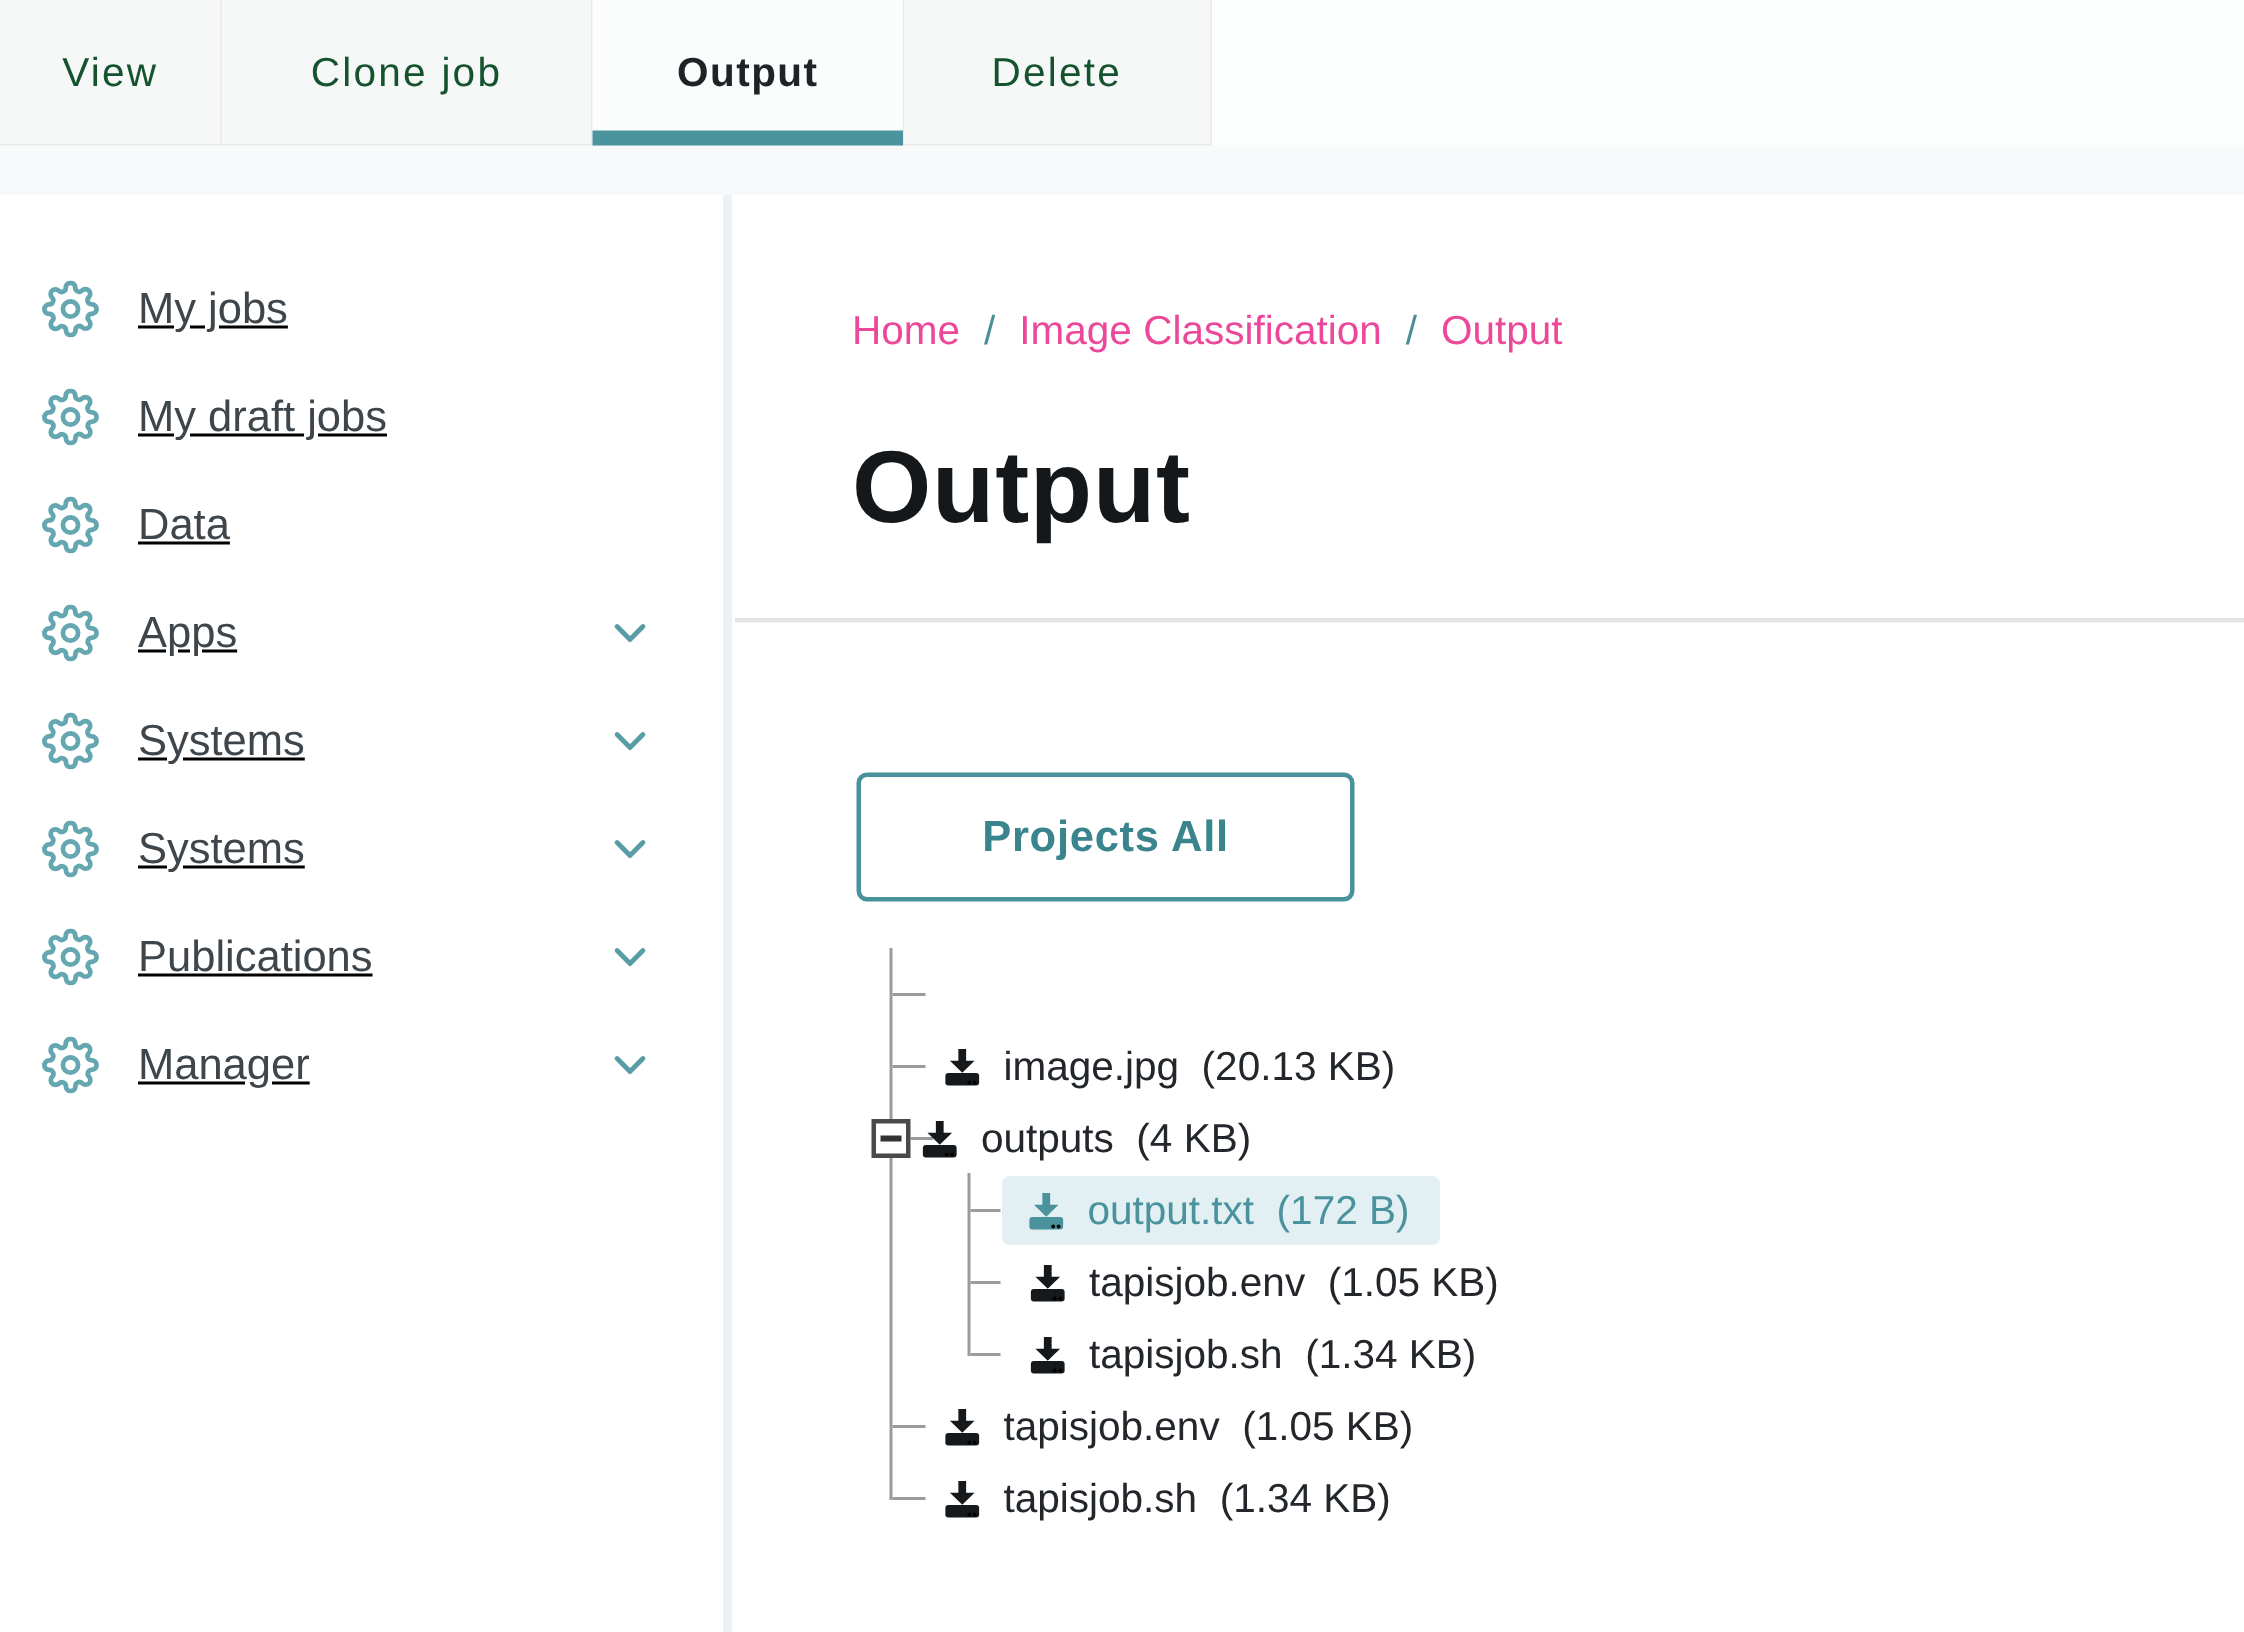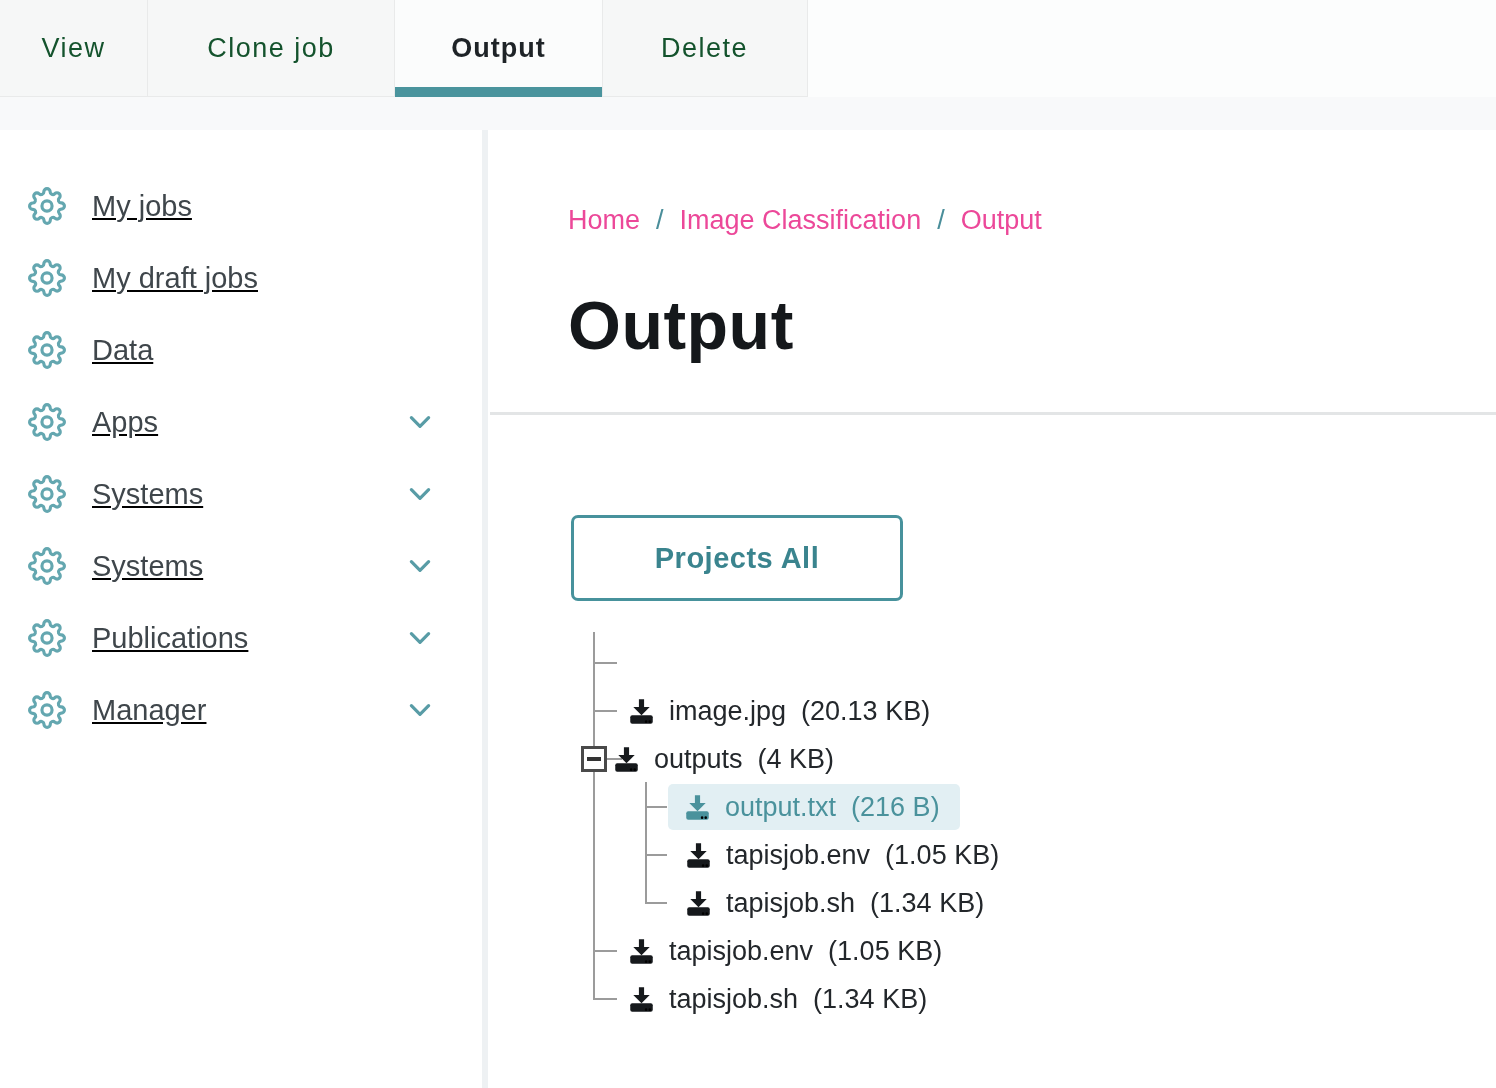--- a/index.html
+++ b/index.html
@@ -196,21 +196,21 @@
             <use href="#ico-download"></use>
           </svg>
         <span class="fname">outputs</span>
         <span class="fsize">(4 KB)</span>
       </div>
       <div class="trow selected" style="left:75px; top:152px;">
         <svg class="dlicon" viewBox="0 0 24 24">
             <use href="#ico-download"></use>
           </svg>
         <span class="fname">output.txt</span>
-        <span class="fsize">(216 B)</span>
+        <span class="fsize">(172 B)</span>
       </div>
       <div class="trow" style="left:92px; top:201px;">
         <svg class="dlicon" viewBox="0 0 24 24">
             <use href="#ico-download"></use>
           </svg>
         <span class="fname">tapisjob.env</span>
         <span class="fsize">(1.05 KB)</span>
       </div>
       <div class="trow" style="left:92px; top:249px;">
         <svg class="dlicon" viewBox="0 0 24 24">

